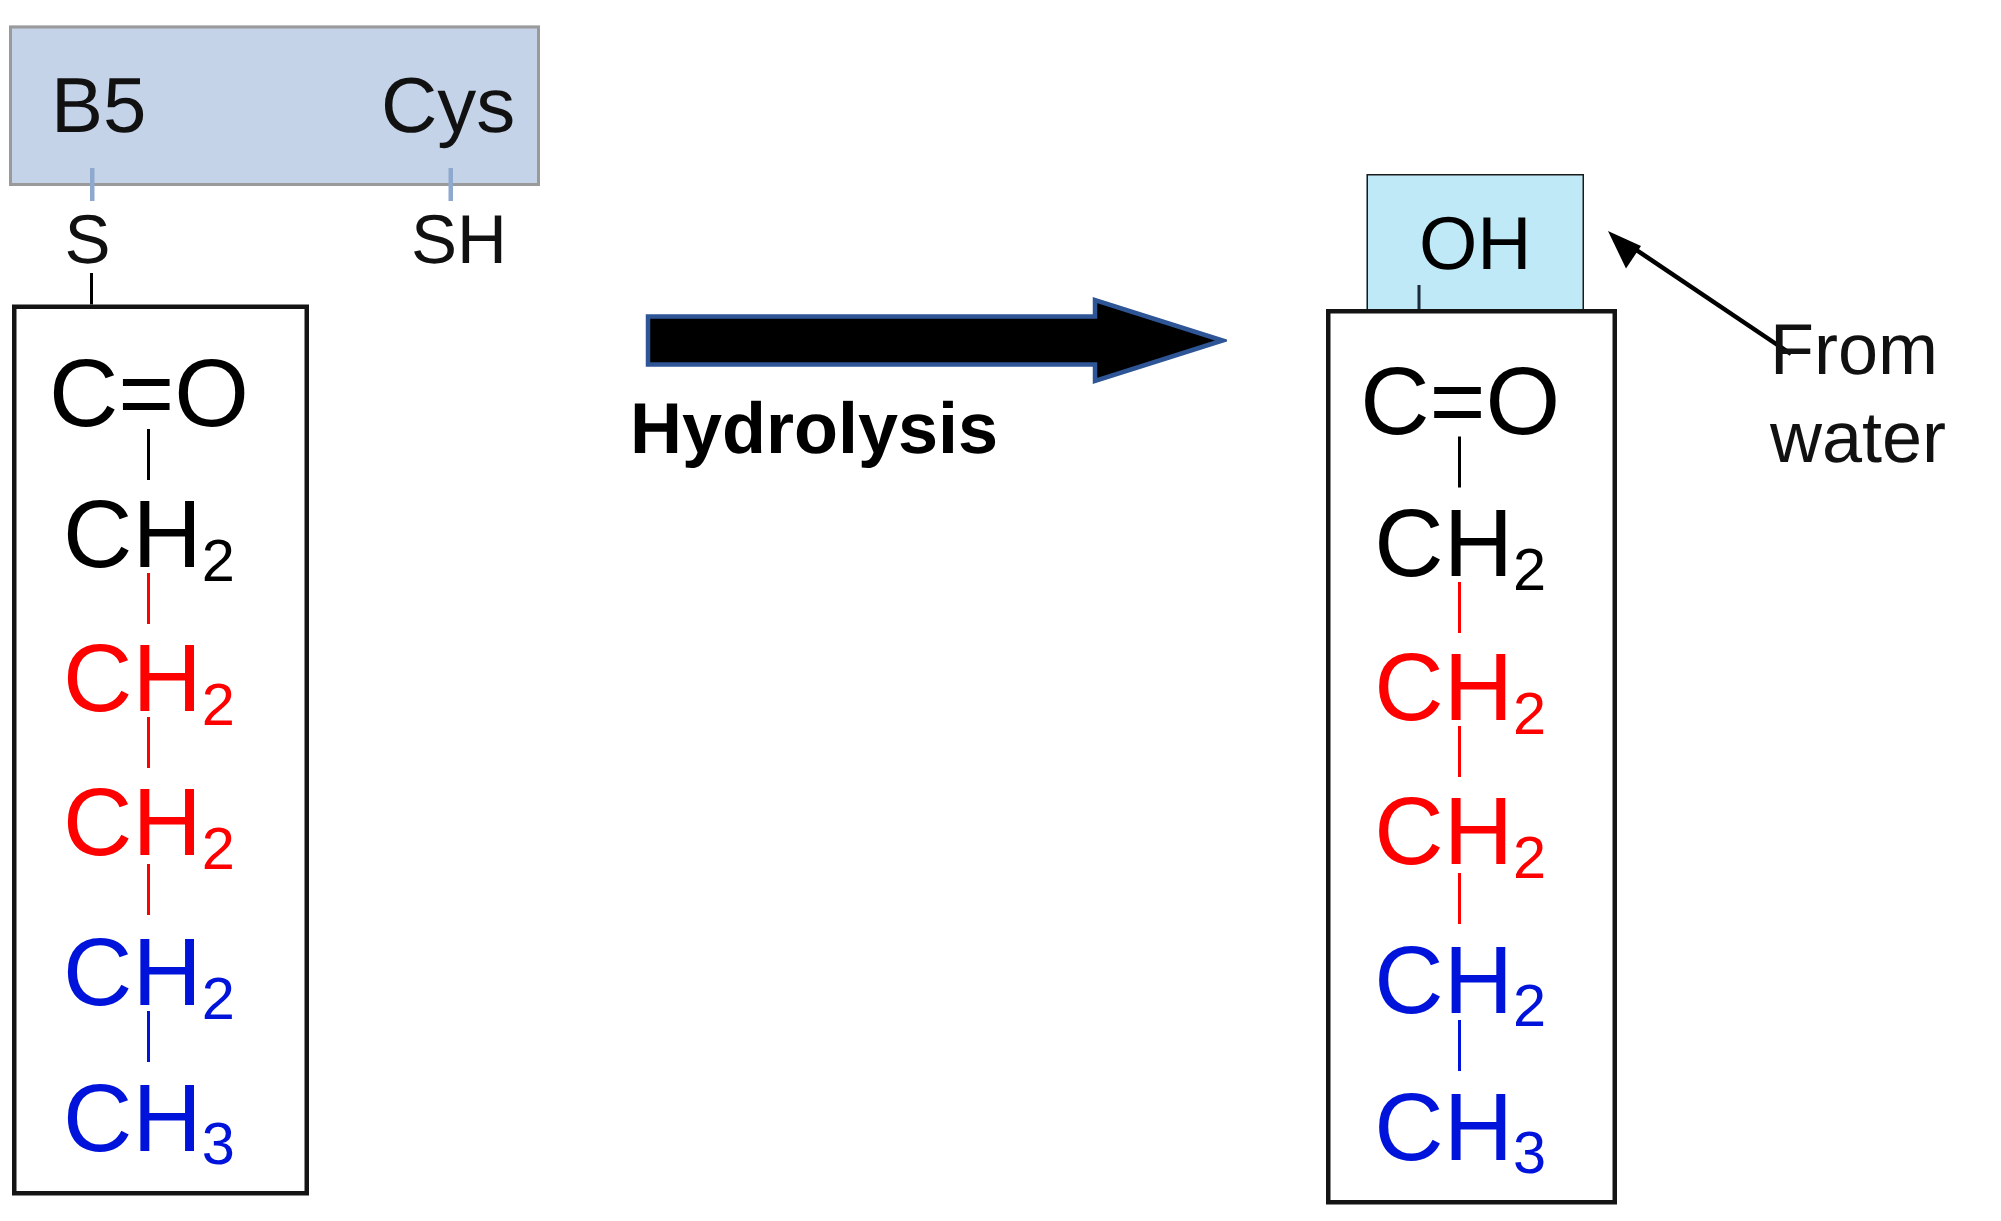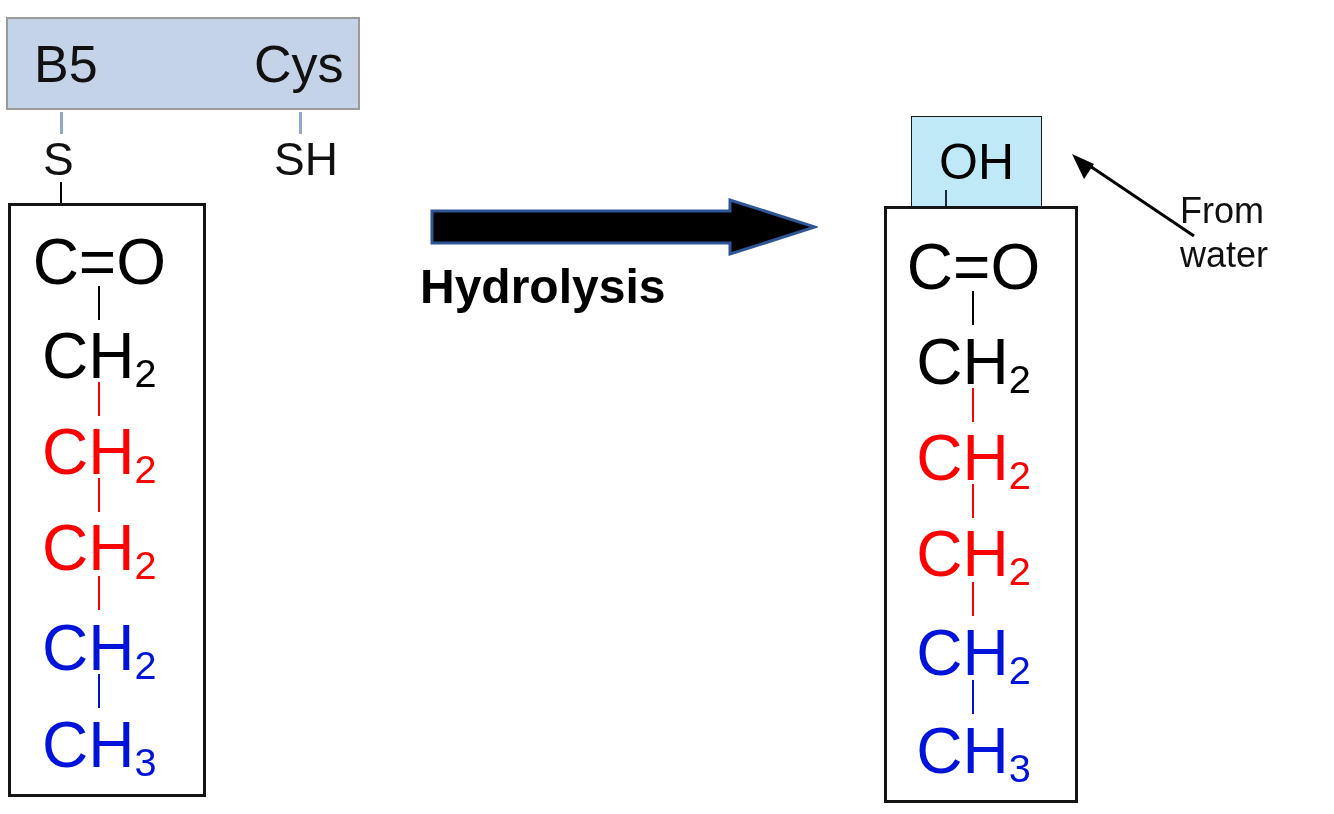--- a/index.html
+++ b/index.html
@@ -15,21 +15,21 @@
     font-family: "Liberation Sans", sans-serif;
     -webkit-font-smoothing: antialiased;
   }
 
   
   #protein-box {
     position: absolute;
     left: 6px;
     top: 17px;
     width: 354px;
-    height: 93px;
+    height: 107px;
     background: #c5d3e9;
     border: 2px solid #9a9a9a;
     box-sizing: border-box;
   }
   #protein-box .label {
     position: absolute;
     top: 50%;
     transform: translateY(-50%);
     font-size: 52px;
     color: #111111;
@@ -111,21 +111,21 @@
   .c-blue  { color: #0013da; }
   .b-black { border-left-color: #000000; }
   .b-red   { border-left-color: #fe0000; }
   .b-blue  { border-left-color: #0013da; }
 
   
   #oh-box {
     position: absolute;
     left: 911px;
     top: 116px;
-    width: 131px;
+    width: 145px;
     height: 91px;
     background: #bfe9f7;
     border: 1px solid #1a1a1a;
     box-sizing: border-box;
   }
   #oh-label {
     position: absolute;
     left: 50%;
     top: 50%;
     transform: translate(-50%, -50%);
@@ -165,22 +165,22 @@
   #from-water-arrow {
     position: absolute;
     left: 1068px;
     top: 152px;
     width: 130px;
     height: 88px;
   }
   #from-water-label {
     position: absolute;
     left: 1180px;
-    top: 189px;
-    font-size: 36px;
+    top: 205px;
+    font-size: 48px;
     color: #111111;
     line-height: 1.22;
     white-space: nowrap;
   }
 </style>
 </head>
 <body>
 
 <div id="protein-box">
   <span class="label" id="protein-label-b5">B5</span>

